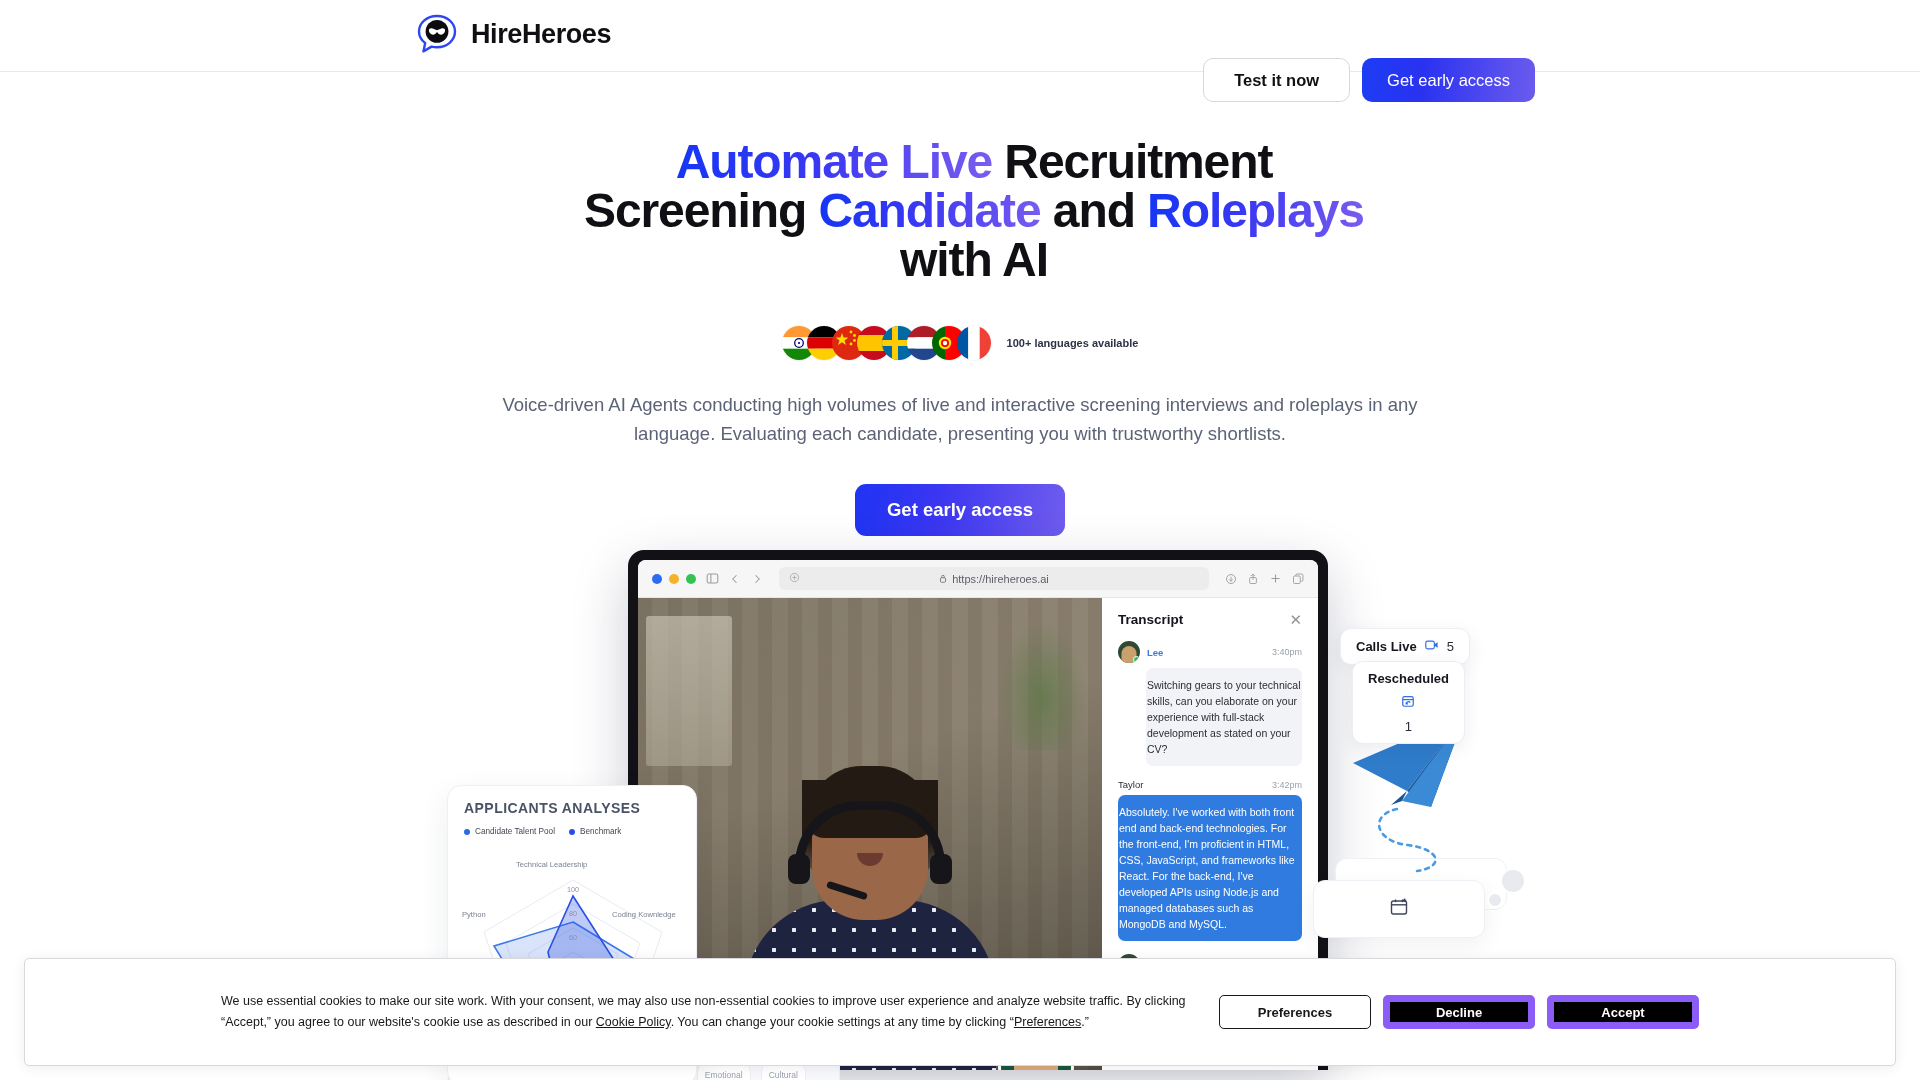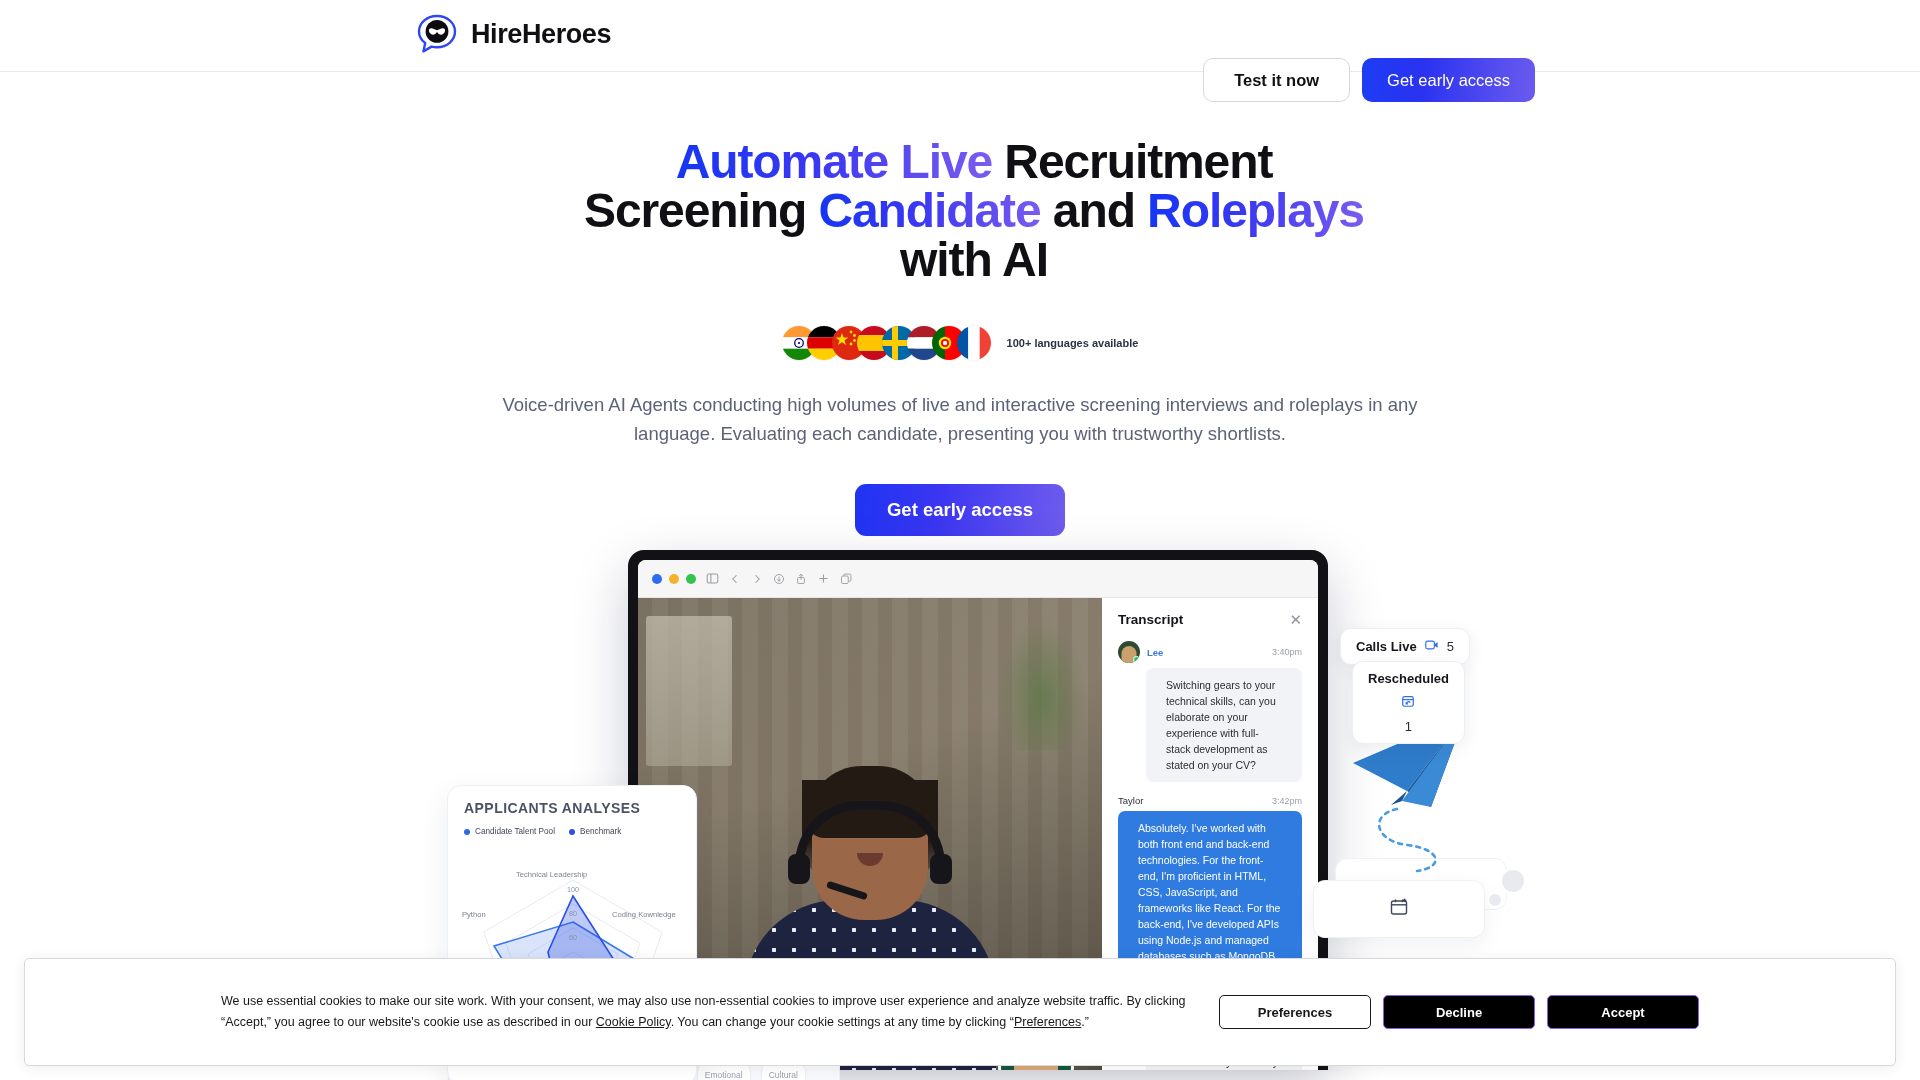--- a/index.html
+++ b/index.html
@@ -221,21 +221,21 @@
   .m-av::after {
     content:''; position:absolute; left:50%; transform:translateX(-50%);
     bottom:0; width:15px; height:17px; border-radius:8px 8px 3px 3px; background:#caa06c;
   }
   .m-av .ring { position:absolute; right:0; bottom:0; width:7px;height:7px;border-radius:50%;background:#29c36a;border:1.5px solid #fff; z-index:3;}
   .m-name { font-size: 9.5px; font-weight: 700; color: #3f7bdd; }
   .m-name.plain { color: #2b2e36; font-weight: 400; }
   .m-time { font-size: 9px; color: #9aa0ad; }
   .bubble {
     font-size: 10.5px; line-height: 16px; border-radius: 7px;
-    padding: 9px 20px;
+    padding: 9px 1px;
   }
   .bubble.them { background: #f1f3f6; color: #2a2d35; margin-left: 28px; }
   .bubble.me { background: #2f7be0; color: #fff; }
 
   
   .pill {
     position: absolute; background: #fff;
     border: 1px solid #eceef3; border-radius: 11px;
     box-shadow: 0 5px 18px rgba(25,32,70,0.08);
     display: flex; align-items: center; gap: 8px;
@@ -316,21 +316,21 @@
   }
   .cookie-text a { color: #18181b; text-decoration: underline; }
   .cookie-actions { display: flex; gap: 12px; padding-right: 196px; }
   .ck-btn {
     height: 34px; min-width: 152px; padding: 0 18px;
     display: flex; align-items: center; justify-content: center;
     border-radius: 5px; font-size: 13px; font-weight: 700; cursor: pointer;
     font-family: "Liberation Sans", sans-serif;
   }
   .ck-pref { background: #fff; color: #18181b; border: 1px solid #18181b; }
-  .ck-dark { background: #000; color: #fff; border: 1px solid #8b5cf6; }
+  .ck-dark { background: #000; color: #fff; border: 7px solid #8b5cf6; }
 </style>
 </head>
 <body>
 
 <div class="page">
 
   <div class="header">
     <div class="brand">
       <svg class="brand-mark" viewBox="0 0 42 42">
         <path d="M21 3 C10.5 3 3 10.2 3 18.6 C3 23.3 5.4 27.4 9.2 30.1 L7.4 38.4 L15.6 33.6 C17.3 34 19.1 34.2 21 34.2 C31.5 34.2 39 27 39 18.6 C39 10.2 31.5 3 21 3 Z" fill="#ffffff" stroke="#2f47f0" stroke-width="2.4" stroke-linejoin="round"></path>
@@ -451,21 +451,21 @@
             <polygon points="109,104 132,117 122,144 96,144 86,117"></polygon>
           </g>
           <polygon points="109,74 185,120 128,176 62,150 30,98" fill="#2a6ae6" fill-opacity="0.18" stroke="#3d7ae8" stroke-width="1.6"></polygon>
           <polygon points="109,48 150,112 150,178 96,156 84,104" fill="#2a4fe6" fill-opacity="0.30" stroke="#2a4fe6" stroke-width="1.6"></polygon>
           <text x="109" y="44" font-size="7.2" fill="#8b91a2" text-anchor="middle" font-family="Liberation Sans, sans-serif">100</text>
           <text x="109" y="68" font-size="7.2" fill="#8b91a2" text-anchor="middle" font-family="Liberation Sans, sans-serif">80</text>
           <text x="109" y="92" font-size="7.2" fill="#8b91a2" text-anchor="middle" font-family="Liberation Sans, sans-serif">60</text>
           <text x="109" y="116" font-size="7.2" fill="#8b91a2" text-anchor="middle" font-family="Liberation Sans, sans-serif">40</text>
           <text x="109" y="140" font-size="7.2" fill="#8b91a2" text-anchor="middle" font-family="Liberation Sans, sans-serif">20</text>
         </svg>
-        <span class="ax-lbl" style="left:52px; top:22px;">Technical Leadership</span>
+        <span class="ax-lbl" style="left:52px; top:12px;">Technical Leadership</span>
         <span class="ax-lbl" style="left:148px; top:62px;">Coding Kownledge</span>
         <span class="ax-lbl" style="left:-2px; top:62px;">Python</span>
       </div>
     </div>
 
     <div class="card-coach">
       
     </div>
     <div class="card-skills">
       <span class="chip">Skills</span>
@@ -489,20 +489,36 @@
           </span>
           <span class="chrome-icon">
             <svg width="12" height="12" viewBox="0 0 16 16" fill="none" stroke="currentColor" stroke-width="1.4">
                 <polyline points="10,3 5,8 10,13"></polyline>
               </svg>
           </span>
           <span class="chrome-icon">
             <svg width="12" height="12" viewBox="0 0 16 16" fill="none" stroke="currentColor" stroke-width="1.4">
                 <polyline points="6,3 11,8 6,13"></polyline>
               </svg>
+          </span>
+          <span class="addr">
+            <span class="plus-left">
+              <svg width="11" height="11" viewBox="0 0 16 16" fill="none" stroke="currentColor" stroke-width="1.2">
+                  <circle cx="8" cy="8" r="6"></circle>
+                  <line x1="8" y1="5" x2="8" y2="11"></line>
+                  <line x1="5" y1="8" x2="11" y2="8"></line>
+                </svg>
+            </span>
+            <span>
+              <svg width="8" height="9" viewBox="0 0 10 12" fill="none" stroke="#6c6c76" stroke-width="1.1">
+                  <rect x="1.6" y="5" width="6.8" height="6" rx="1.4"></rect>
+                  <path d="M3.3 5V3.4a1.7 1.7 0 0 1 3.4 0V5"></path>
+                </svg>
+            </span>
+            <span>https://hireheroes.ai</span>
           </span>
           <span class="chrome-icon">
             <svg width="12" height="12" viewBox="0 0 16 16" fill="none" stroke="currentColor" stroke-width="1.2">
                 <circle cx="8" cy="8" r="6"></circle>
                 <line x1="8" y1="5" x2="8" y2="11"></line>
                 <polyline points="5.5,8.5 8,11 10.5,8.5"></polyline>
               </svg>
           </span>
           <span class="chrome-icon">
             <svg width="12" height="12" viewBox="0 0 16 16" fill="none" stroke="currentColor" stroke-width="1.2">

